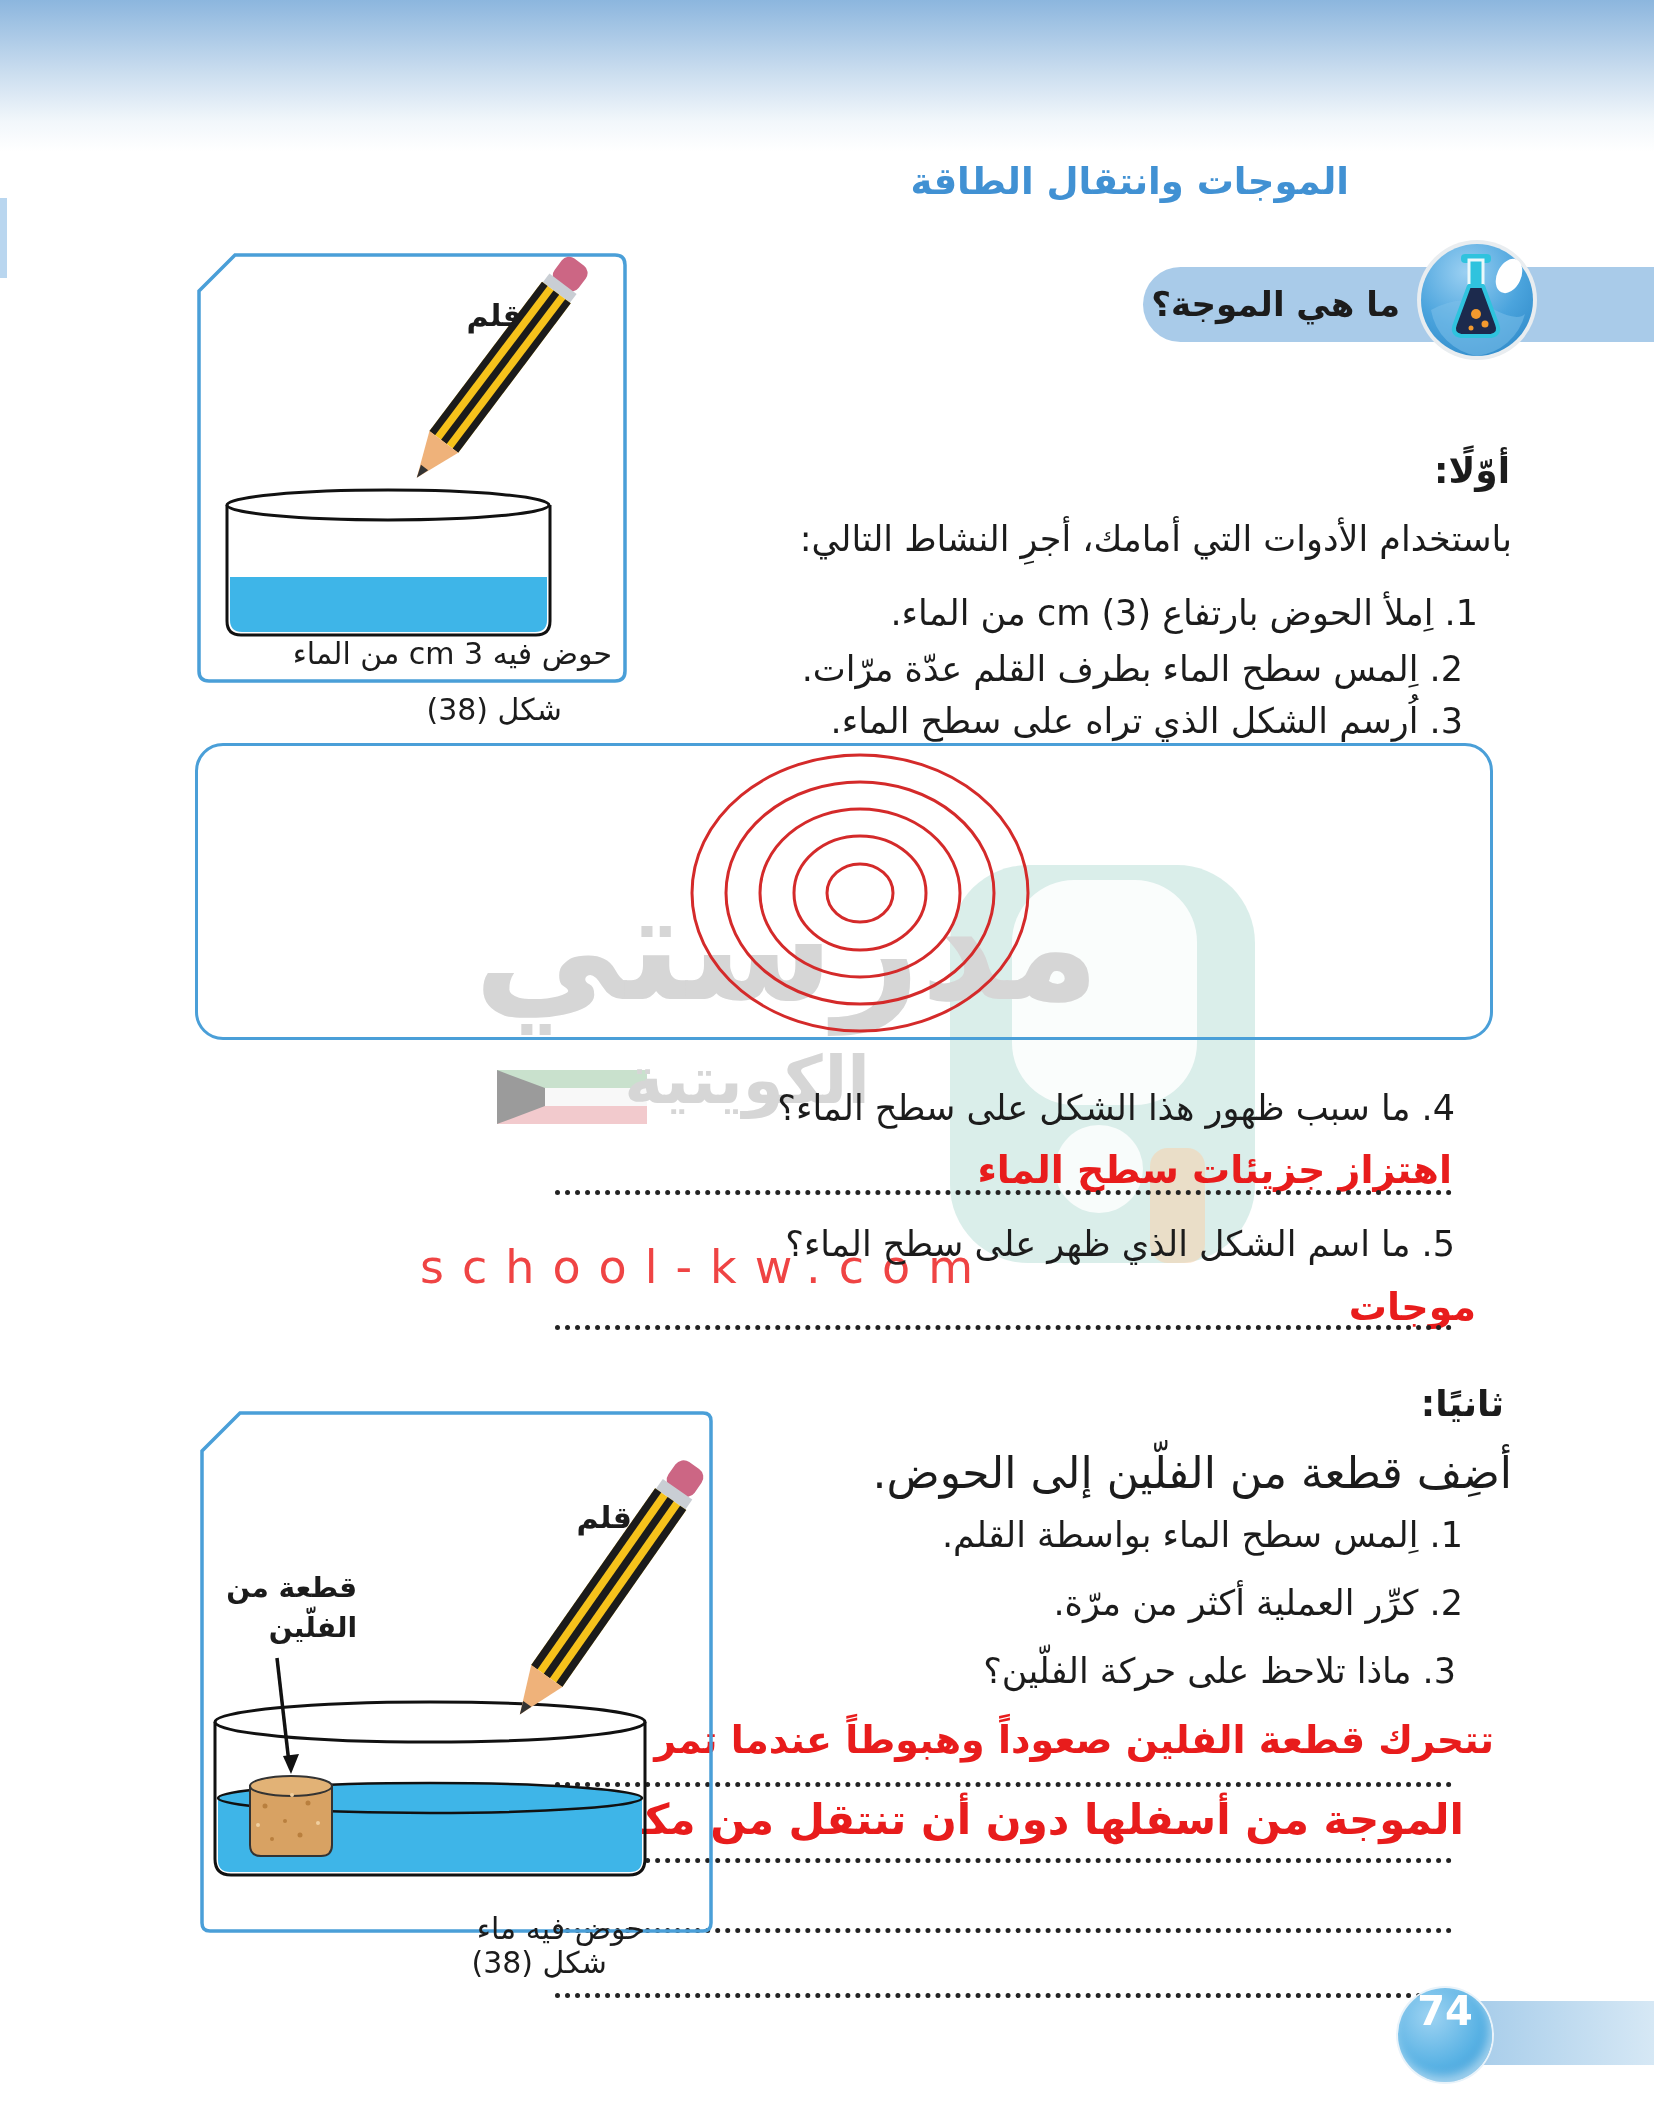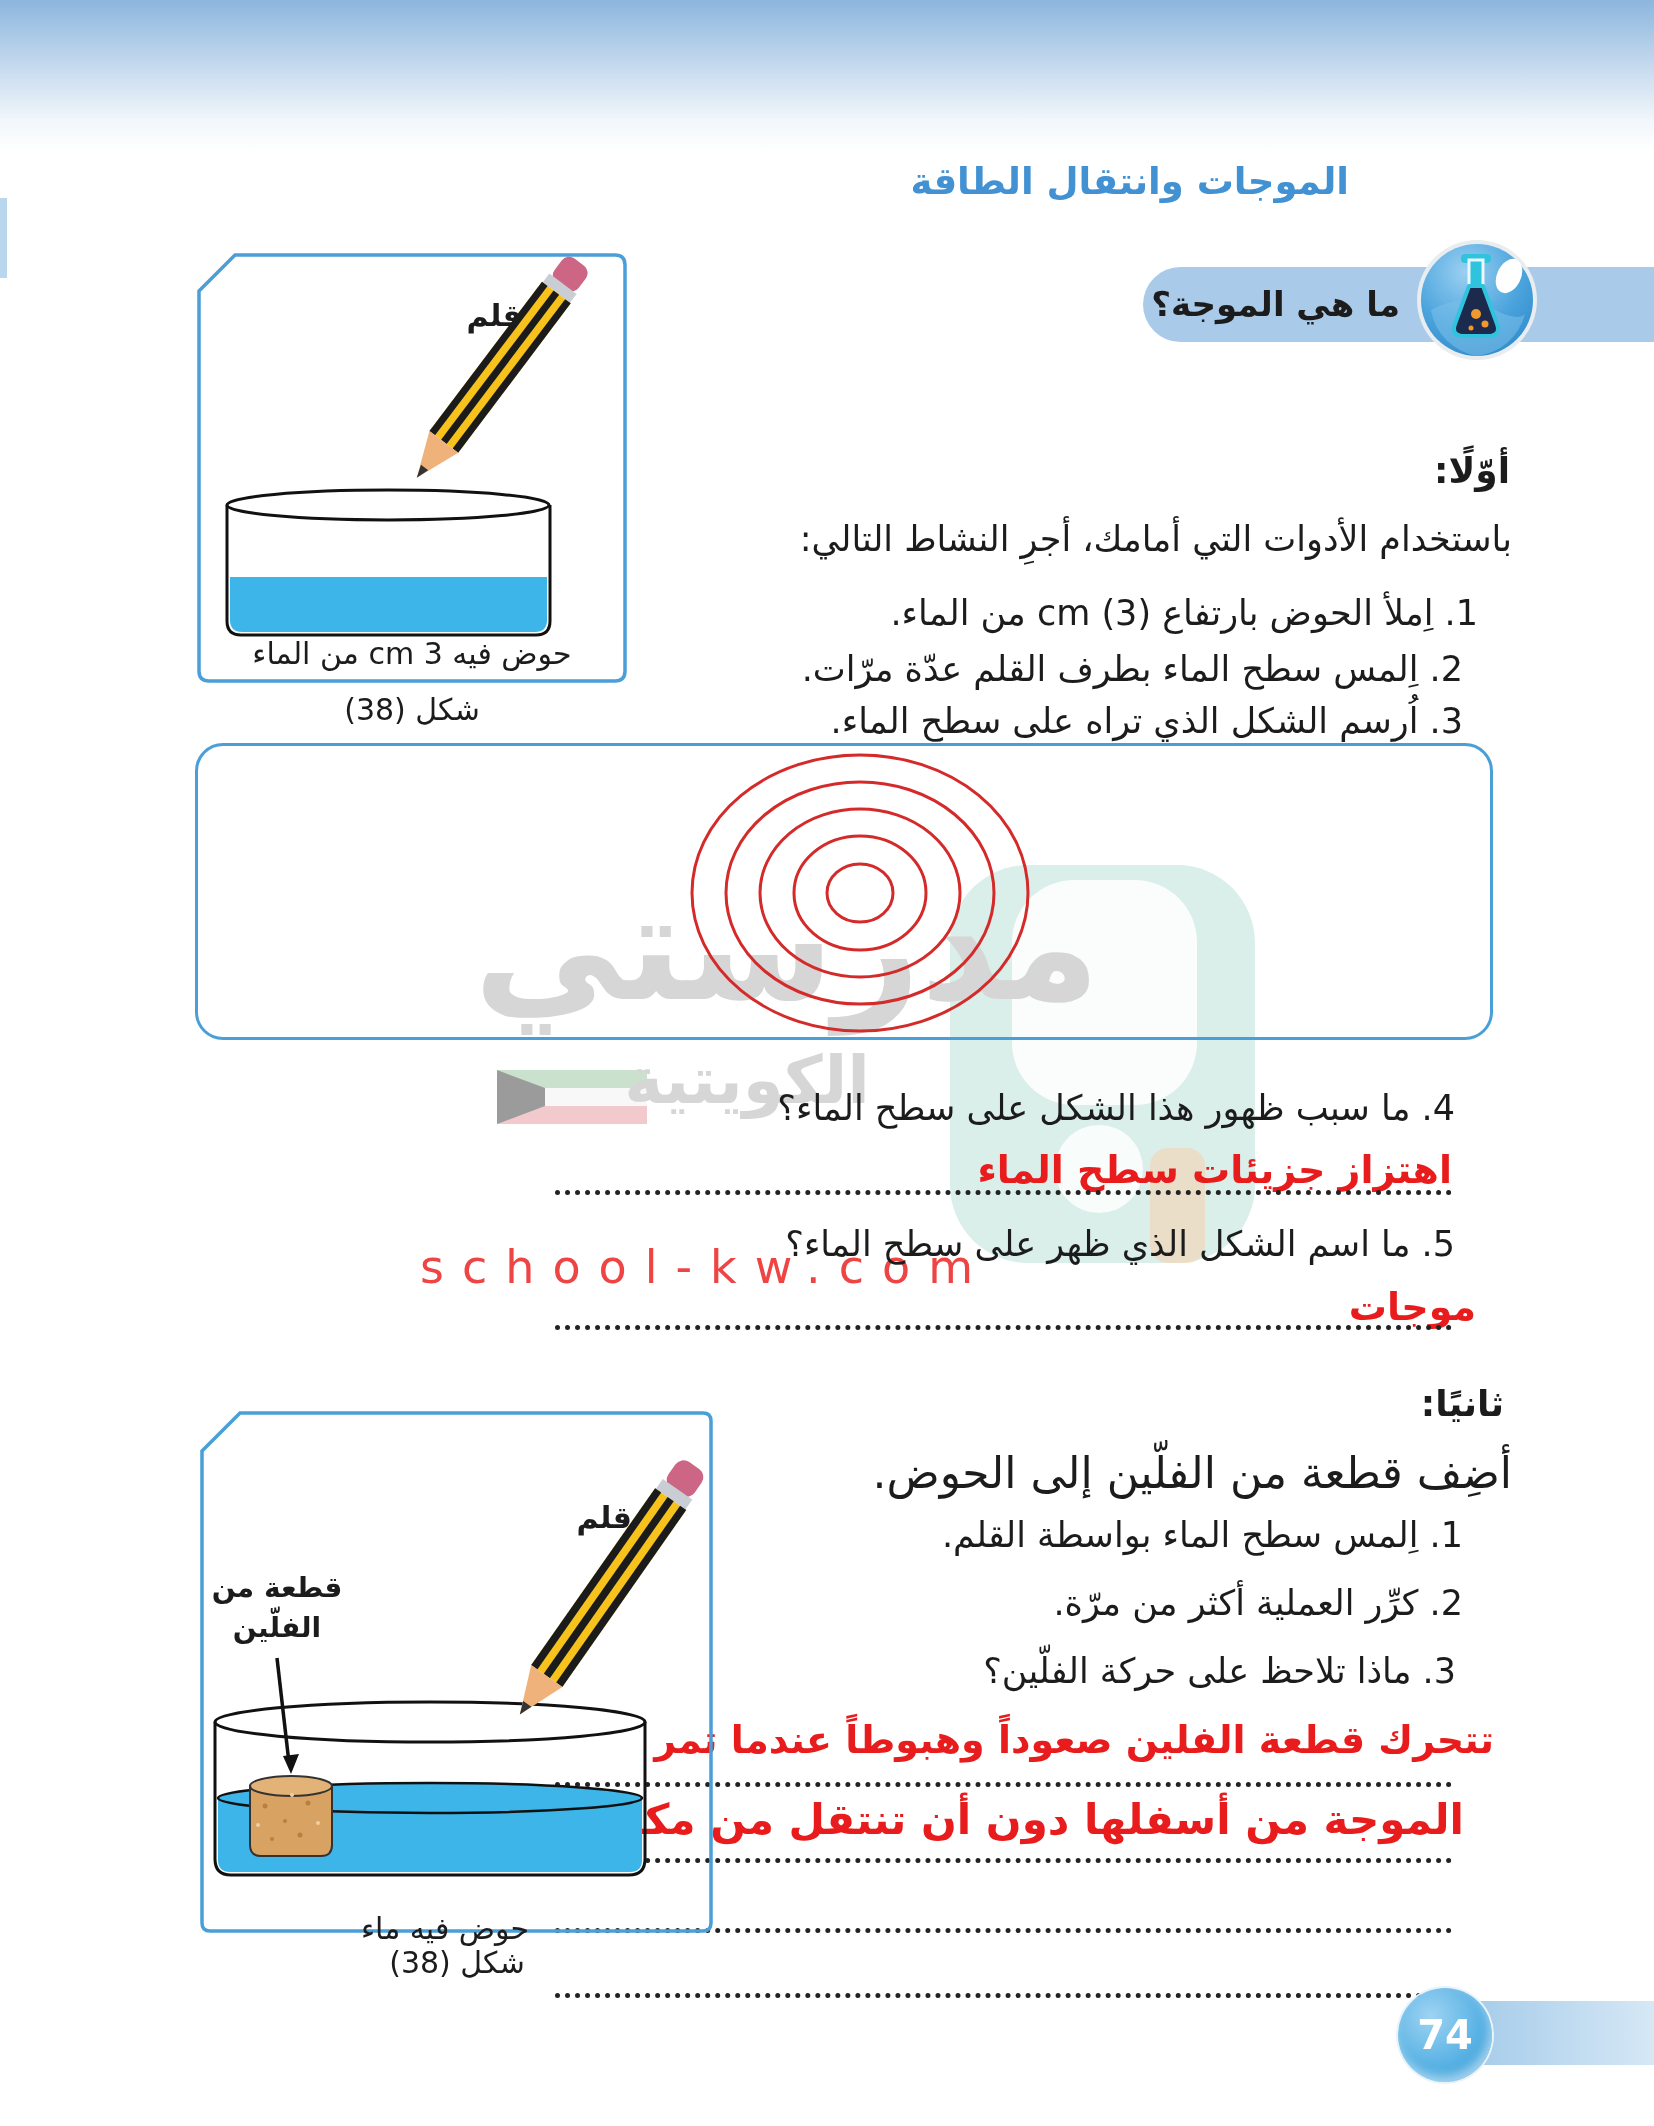--- a/index.html
+++ b/index.html
@@ -3,21 +3,21 @@
 <meta charset="utf-8">
 <style>
   html,body{margin:0;padding:0;background:#fff;}
   #page{position:relative;width:1654px;height:2126px;background:#ffffff;overflow:hidden;
         font-family:"DejaVu Sans",sans-serif;}
   .abs{position:absolute;}
   .ar{direction:rtl;color:#1c1c1c;white-space:nowrap;}
   .bold{font-weight:bold;}
   .red{color:#e81c1c;font-weight:bold;}
   .dotline{height:0;border-bottom:5px dotted #222;}
-  .center{text-align:center;}
+  .center{}
   
   #topband{left:0;top:0;width:1654px;height:152px;
     background:linear-gradient(#8cb6de 0%,#c7dbee 45%,#f2f7fb 80%,#ffffff 100%);}
   #leftstrip{left:0;top:198px;width:7px;height:80px;background:#b9d6ef;}
   
   #pill{left:1143px;top:267px;width:511px;height:75px;background:#a9cbe9;
         border-radius:38px 0 0 38px;}
   
   .wm{color:#d6d6d6;font-weight:bold;}
   #wm-site{letter-spacing:18px;color:#ef4444;font-weight:normal;}
@@ -26,21 +26,21 @@
   svg{display:block;}
   
   #ripplebox{left:195px;top:743px;width:1298px;height:297px;border:3.5px solid #4a9fd8;
              border-radius:28px;background:transparent;box-sizing:border-box;}
   
   #pgband{left:1445px;top:2001px;width:209px;height:64px;
           background:linear-gradient(90deg,#9fc8e8,#d6e8f5);}
   #pgcircle{left:1398px;top:1988px;width:94px;height:94px;border-radius:50%;
             background:radial-gradient(circle at 35% 30%,#9ed3f2,#59b2e4 55%,#2f93d2);
             box-shadow:inset -3px -6px 10px rgba(255,255,255,.5), 0 0 0 2px #e9f3fa;
-            display:flex;align-items:center;justify-content:center;
+            display:flex;justify-content:center;
             color:#fff;font-size:40px;font-weight:bold;}
 </style>
 </head>
 <body>
 
 <div id="page">
 
   <div id="topband" class="abs"></div>
   <div id="leftstrip" class="abs"></div>
 

